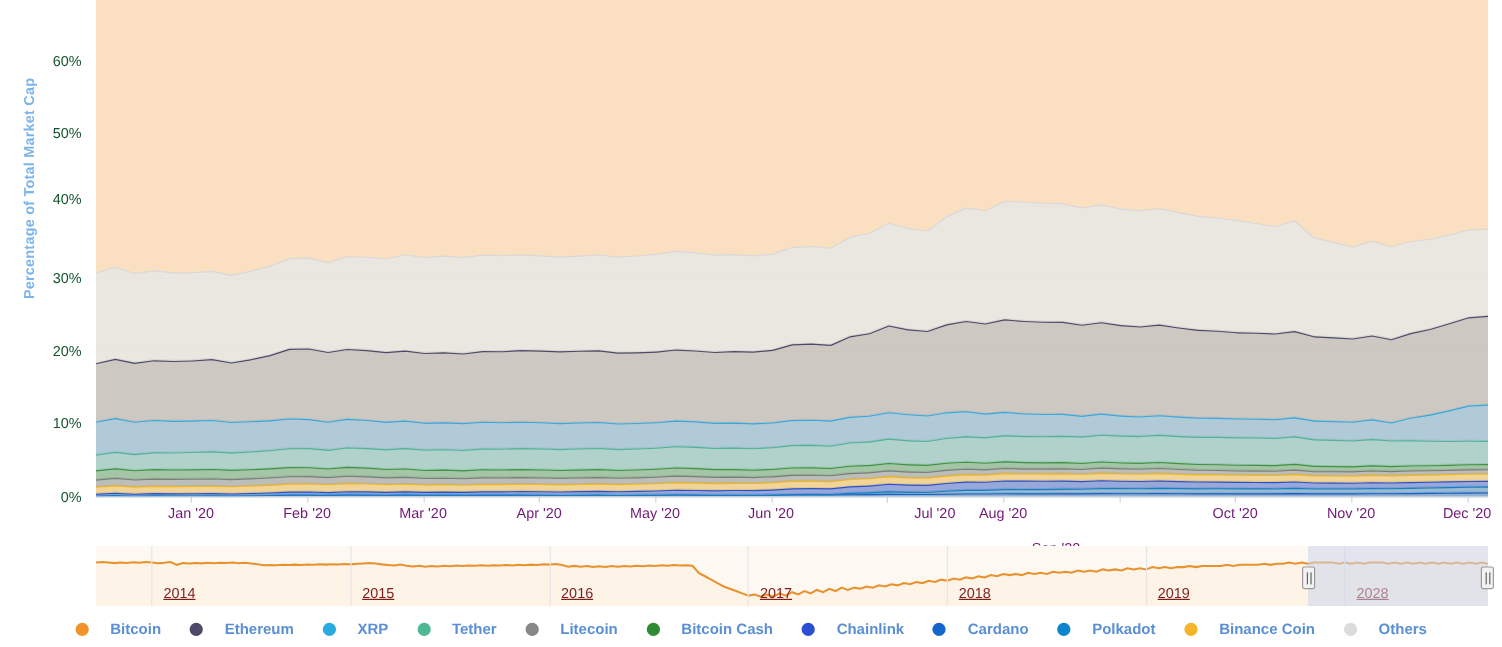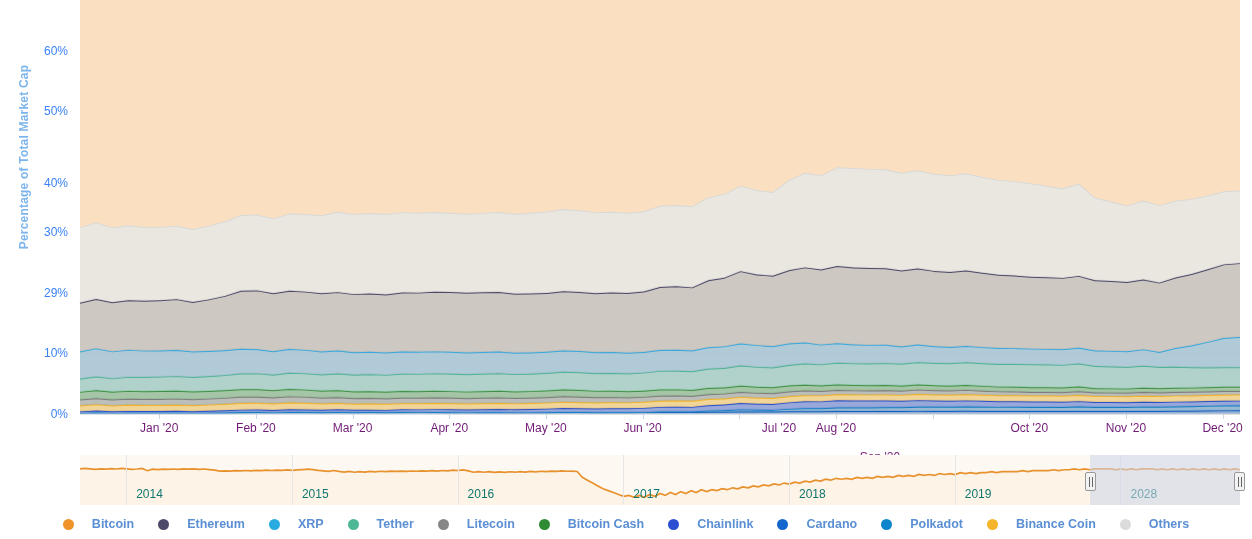--- a/index.html
+++ b/index.html
@@ -21,21 +21,21 @@
     color:#7cb5ec;
     letter-spacing:.2px;
     white-space:nowrap;
   }
   .ytick{
     position:absolute;
     right:1184px;
     width:44px;
     text-align:right;
     font-size:12px;
-    color:#3b82f6;
+    color:#14532d;
     transform:translateY(-7px);
   }
   .xtick{
     position:absolute;
     top:421px;
     width:80px;
     margin-left:-40px;
     text-align:center;
     font-size:12px;
     color:#701a75;
@@ -61,21 +61,21 @@
     position:absolute;top:17px;width:11px;height:19px;
     background:#f2f2f2;border:1px solid #999;border-radius:2px;
     box-sizing:border-box;
   }
   .nav-handle i{
     position:absolute;top:4px;width:1px;height:10px;background:#666;
   }
   .nav-handle i.a{left:3px;}
   .nav-handle i.b{left:6px;}
   .nav-year{
-    position:absolute;top:32px;font-size:12px;color:#0f766e;
+    position:absolute;top:32px;font-size:12px;color:#7f1d1d;text-decoration:underline;
   }
   .nav-gridline{
     position:absolute;top:0;width:1px;height:50px;background:#e6e6e6;
   }
 
   
   .legend{
     position:absolute;left:0;top:517px;width:1252px;
     display:flex;justify-content:center;align-items:center;
     gap:0px;
@@ -93,23 +93,23 @@
 </head>
 <body>
 
 <div id="chart-root">
 
   <div class="axis-title">Percentage of Total Market Cap</div>
 
   <div id="y-ticks">
       <div class="ytick" style="top: 414px;">0%</div>
       <div class="ytick" style="top: 353.429px;">10%</div>
-      <div class="ytick" style="top: 292.857px;">29%</div>
+      <div class="ytick" style="top: 292.857px;">20%</div>
       <div class="ytick" style="top: 232.286px;">30%</div>
-      <div class="ytick" style="top: 183px;">40%</div>
+      <div class="ytick" style="top: 166px;">40%</div>
       <div class="ytick" style="top: 111.143px;">50%</div>
       <div class="ytick" style="top: 50.5714px;">60%</div>
     </div>
   <div id="x-ticks">
       <div class="xtick" style="left: 159.267px;">Jan '20</div>
       <div class="xtick-mark" style="left: 159.267px;"></div>
       <div class="xtick" style="left: 255.933px;">Feb '20</div>
       <div class="xtick-mark" style="left: 255.933px;"></div>
       <div class="xtick" style="left: 352.6px;">Mar '20</div>
       <div class="xtick-mark" style="left: 352.6px;"></div>

